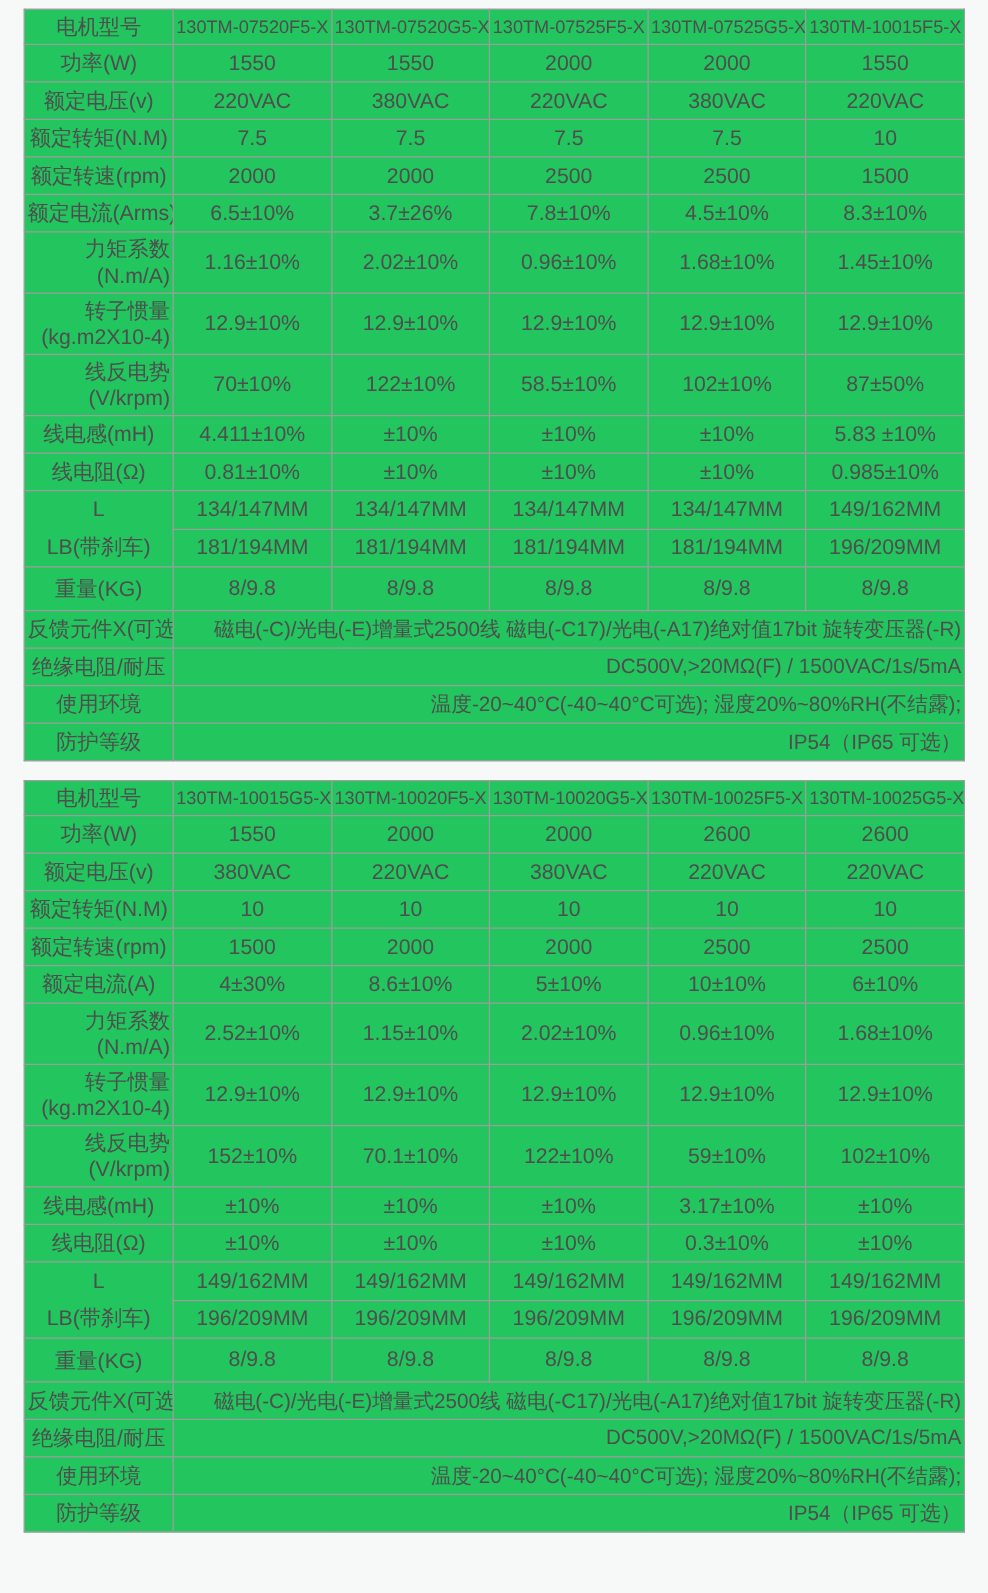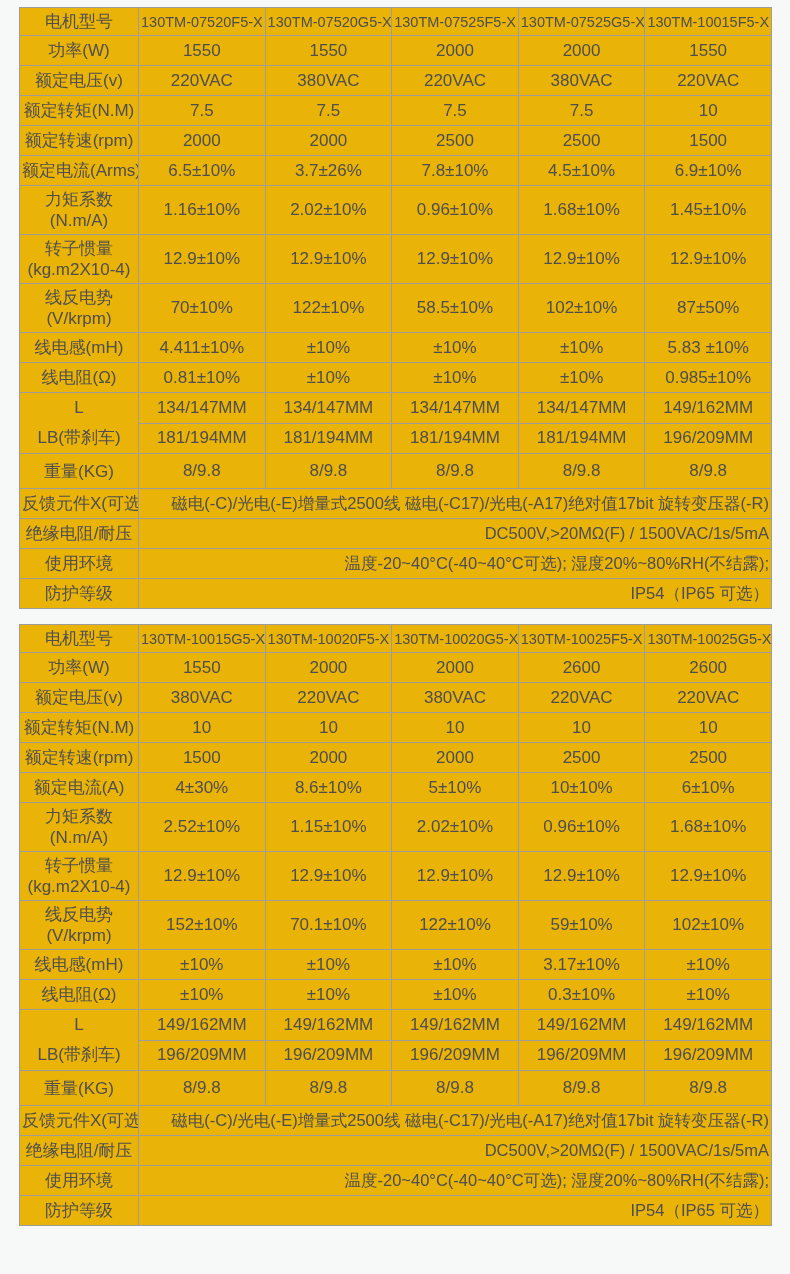--- a/index.html
+++ b/index.html
@@ -8,40 +8,40 @@
     width: 790px; height: 1274px;
     background: #f7f8f8;
     color: #4e4e4e;
     font-family: "Liberation Sans", "DejaVu Sans", sans-serif;
   }
   #spec-sheet { padding: 7px 19px 0 19px; }
   table {
     border-collapse: collapse;
     width: 752px;
     table-layout: fixed;
-    background: #eab308;
+    background: #22c55e;
   }
   table + table { margin-top: 15px; }
   col.c-label { width: 119px; }
   col.c-data  { width: 126.6px; }
   td {
     border: 1px solid #9d9d9d;
     text-align: center;
     vertical-align: middle;
     font-size: 17px;
     height: 30px;
     padding: 1px 2px;
     overflow: hidden;
     white-space: nowrap;
   }
   tr.hdr td { height: 28px; }
   td.model { font-size: 14.5px; letter-spacing: 0; }
   tr.tall td { height: 49px; }
   td.lbl2 { line-height: 1.25; white-space: normal; }
-  td.lbl2 div { line-height: 1.25; }
+  td.lbl2 div { line-height: 1.25; text-align: right; }
   td.dim { padding: 0; }
   td.dim div { height: 30px; line-height: 30px; }
   tr.wt td { height: 35px; }
   td.span-val {
     text-align: right;
     padding-left: 11px;
     font-size: 16.5px;
   }
 </style>
 </head>
@@ -97,21 +97,21 @@
           <td>2500</td>
           <td>2500</td>
           <td>1500</td>
         </tr>
         <tr>
           <td>额定电流(Arms)</td>
           <td>6.5±10%</td>
           <td>3.7±26%</td>
           <td>7.8±10%</td>
           <td>4.5±10%</td>
-          <td>6.9±10%</td>
+          <td>8.3±10%</td>
         </tr>
         <tr class="tall">
           <td class="lbl2">
             <div>力矩系数</div>
             <div>(N.m/A)</div>
           </td>
           <td>1.16±10%</td>
           <td>2.02±10%</td>
           <td>0.96±10%</td>
           <td>1.68±10%</td>

